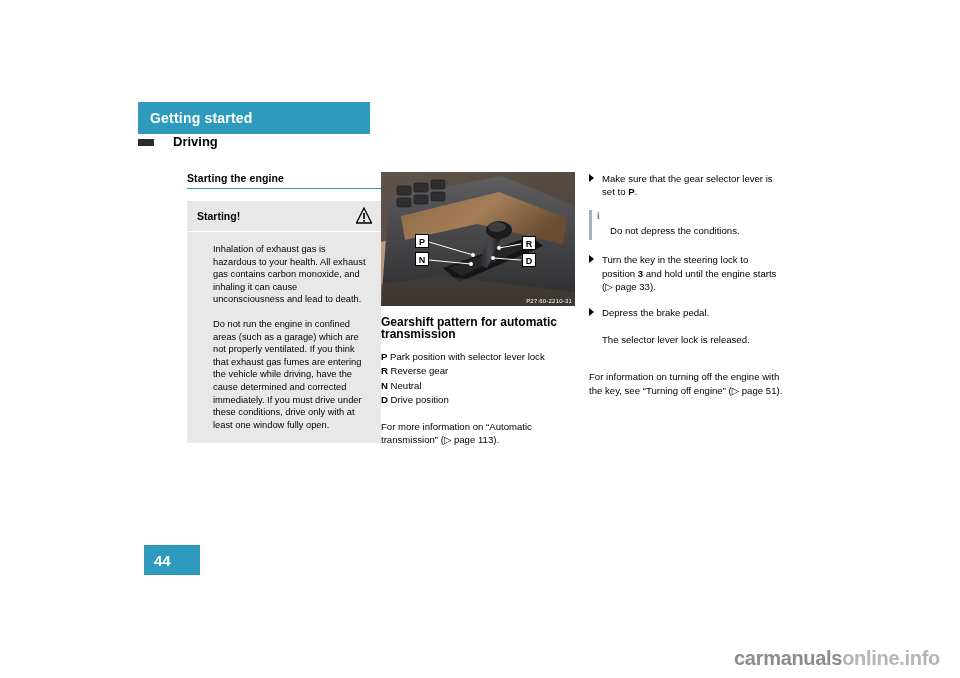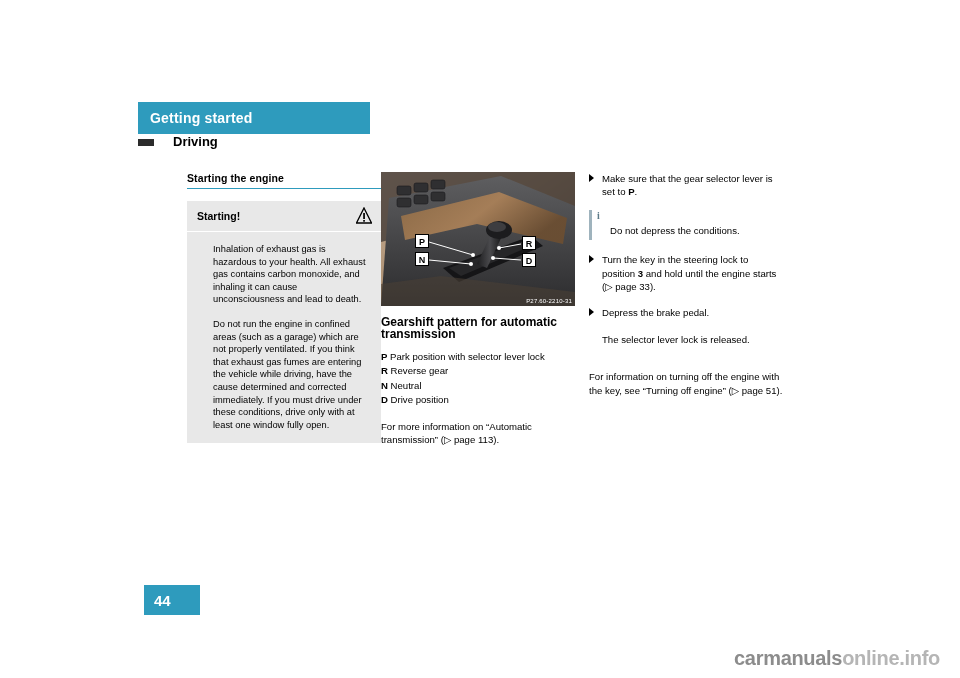--- a/index.html
+++ b/index.html
@@ -52,21 +52,20 @@
   }
 
   
   .page-num-box {
     position: absolute;
     left: 144px;
     top: 545px;
     width: 56px;
     height: 30px;
     background: #2e9bbd;
-    margin-top: 40px;
   }
   .page-num {
     position: absolute;
     left: 10px;
     top: 7px;
     font-size: 15px;
     font-weight: bold;
     color: #ffffff;
   }
 

